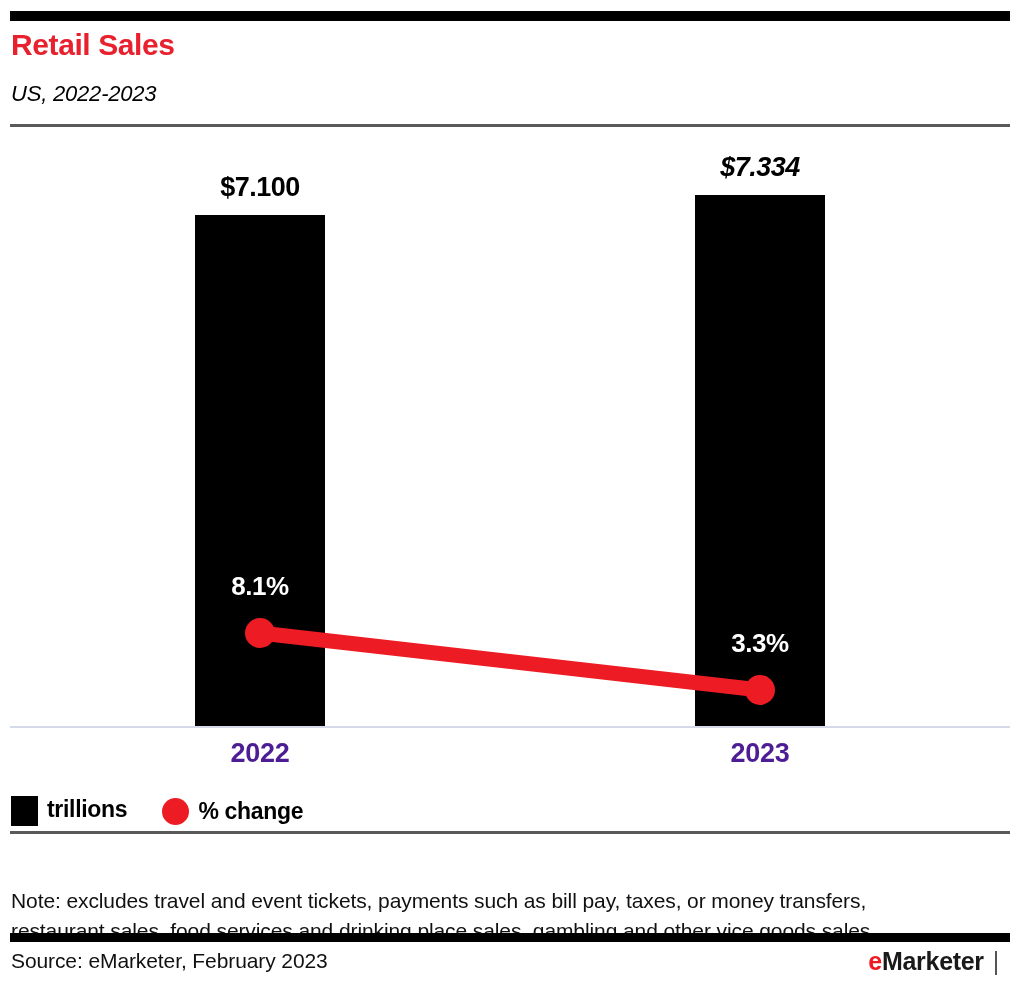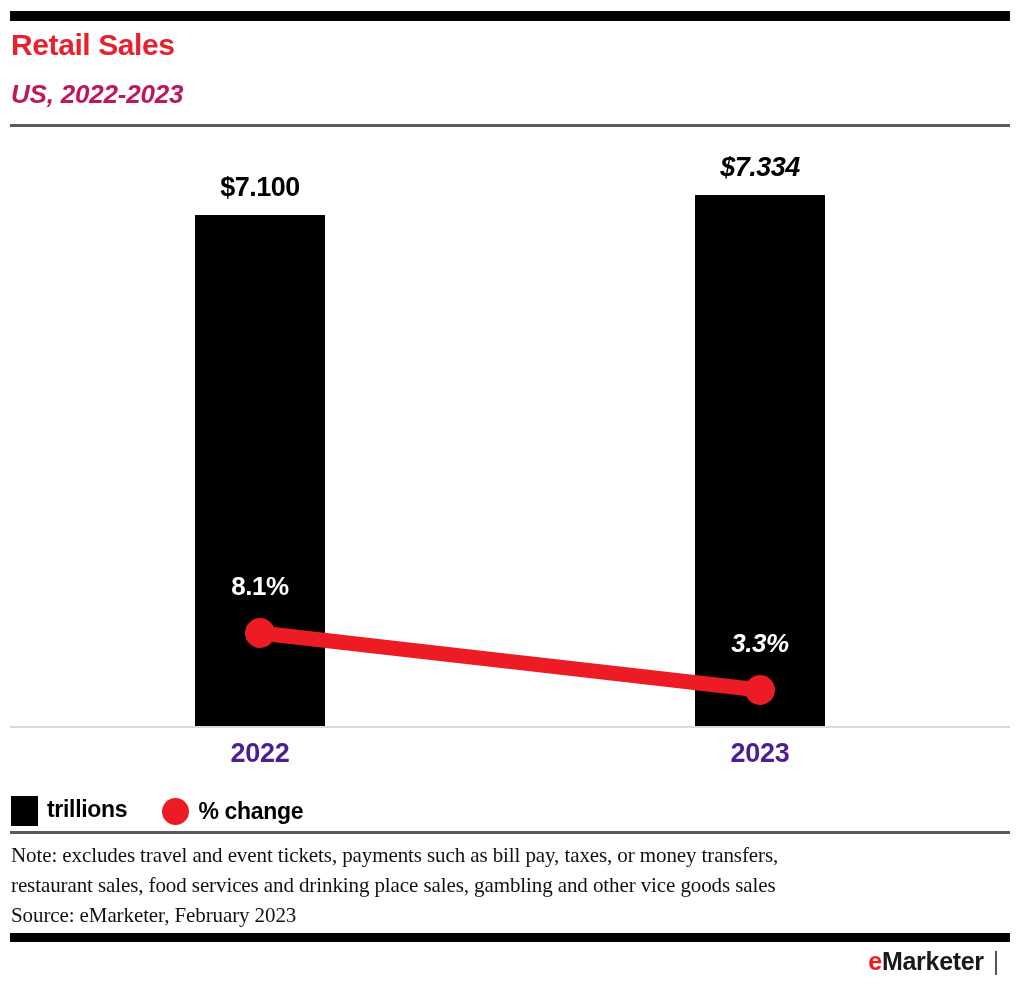--- a/index.html
+++ b/index.html
@@ -39,24 +39,24 @@
     font-weight: bold;
     letter-spacing: -0.4px;
     color: #E8212E;
     line-height: 36px;
     white-space: nowrap;
   }
   .chart-subtitle {
     position: absolute;
     left: 11px;
     top: 78px;
-    font-size: 26px;
-    font-weight: bold;
+    font-size: 22px;
+    font-weight: normal;
     font-style: italic;
-    color: #be185d;
+    color: #000000;
     line-height: 32px;
     letter-spacing: -0.2px;
     white-space: nowrap;
   }
   .header-rule {
     position: absolute;
     left: 10px;
     top: 124px;
     width: 1000px;
     height: 3px;
@@ -101,21 +101,21 @@
   .pct-label {
     position: absolute;
     font-size: 26px;
     font-weight: bold;
     color: #FFFFFF;
     text-align: center;
     letter-spacing: -0.5px;
     white-space: nowrap;
   }
   .pct-2022 { left: 160px; top: 441px; width: 200px; }
-  .pct-2023 { left: 660px; top: 498px; width: 200px; font-style: italic; }
+  .pct-2023 { left: 660px; top: 498px; width: 200px; }
 
   .line-layer {
     position: absolute;
     left: 0; top: 0;
     width: 1020px;
     height: 600px;
     overflow: visible;
   }
 
   .x-label {
@@ -170,23 +170,22 @@
     position: absolute;
     left: 10px;
     top: 831px;
     width: 1000px;
     height: 3px;
     background: #5A5A5A;
   }
   .notes {
     position: absolute;
     left: 11px;
-    top: 840px;
-    width: 1000px;
-    font-family: Liberation Serif, serif;
+    top: 886px;
+    width: 1000px;
   }
   .note-line {
     font-size: 21px;
     line-height: 30px;
     color: #111111;
     letter-spacing: -0.1px;
     white-space: nowrap;
   }
 
   

